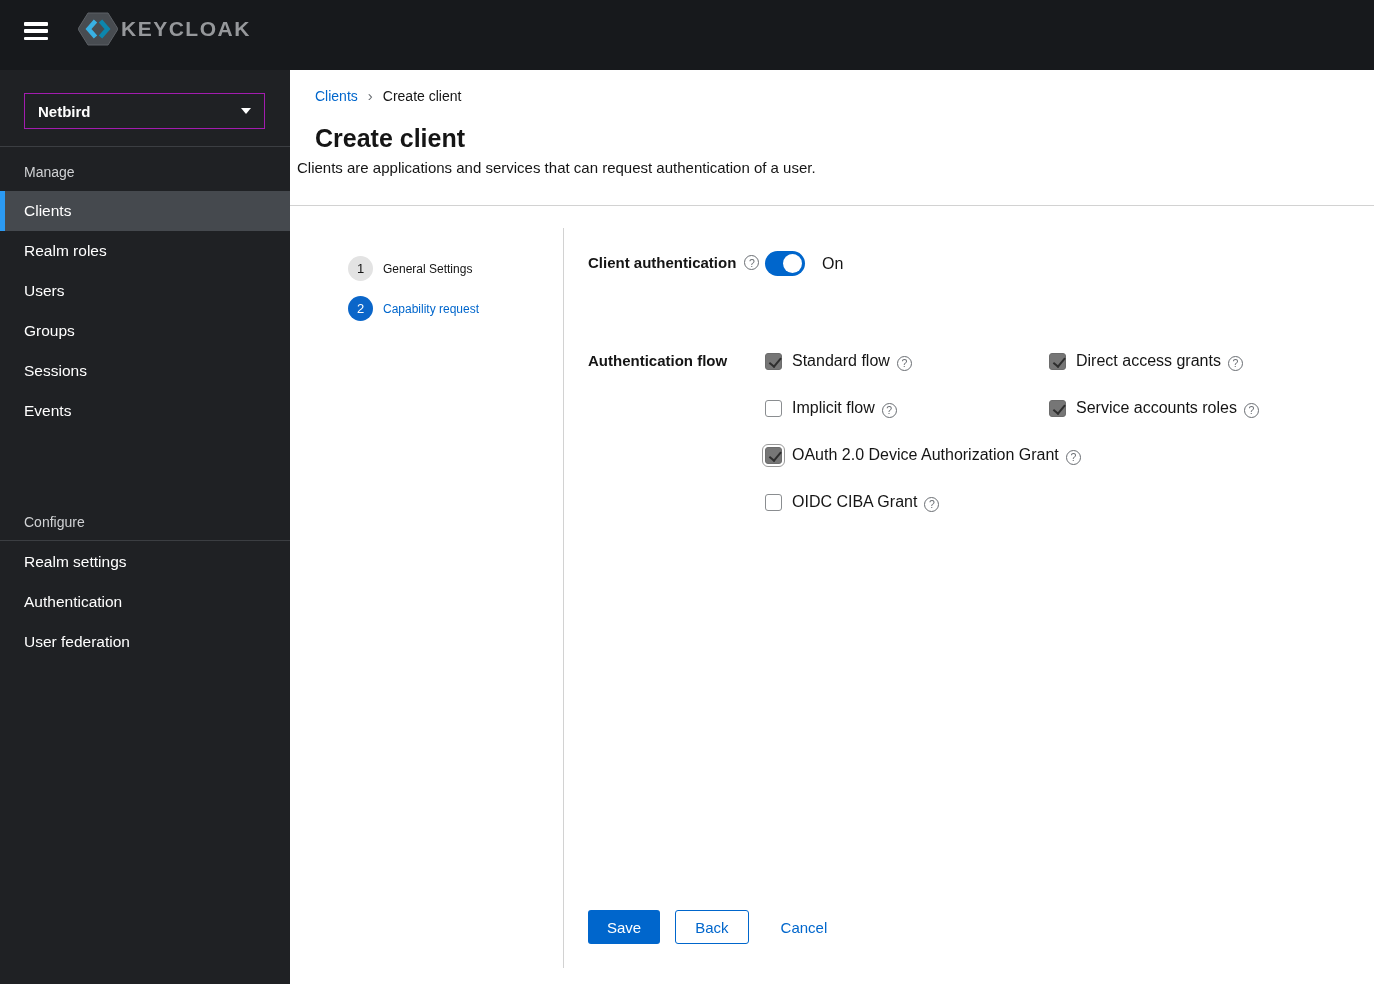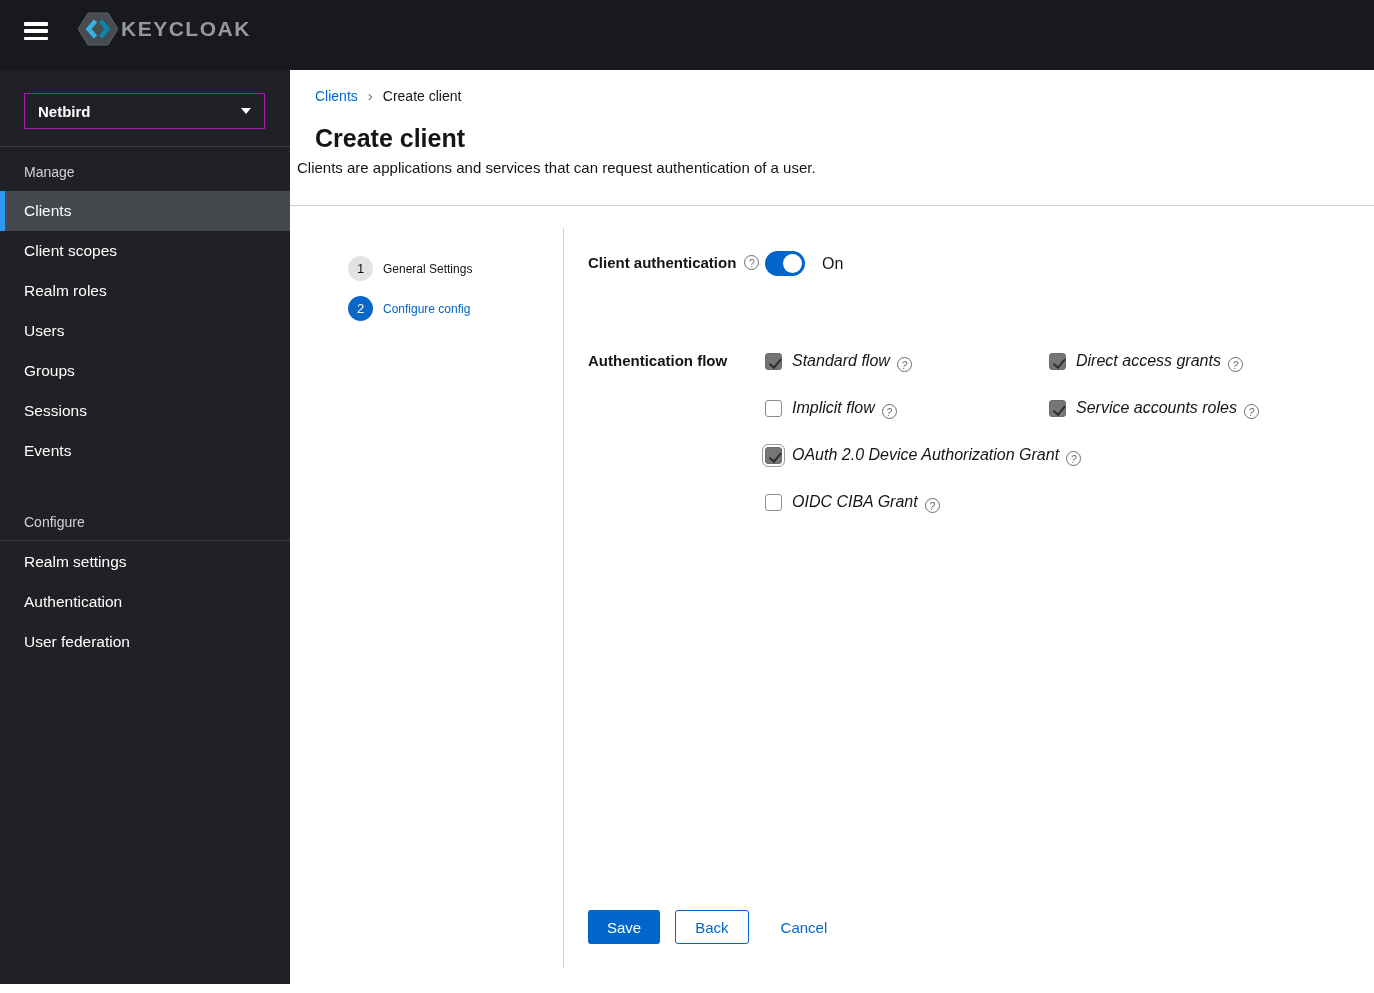--- a/index.html
+++ b/index.html
@@ -110,21 +110,21 @@
   .toggle.on { background: #0066cc; }
   .toggle.on .knob { left: auto; right: 3px; }
   .toggle-state { margin-left: 17px; font-size: 16px; color: #151515; }
   .toggle-state.off-text { color: #6a6e73; }
 
   
   .cb-grid {
     display: grid; grid-template-columns: 284px auto;
     grid-auto-rows: 24px; row-gap: 23px; align-items: center;
   }
-  .cb-item { display: flex; align-items: flex-end; cursor: pointer; font-style: italic; }
+  .cb-item { display: flex; align-items: center; cursor: pointer; }
   .cb-span2 { grid-column: 1 / span 2; }
   .cb-box {
     width: 17px; height: 17px; border: 1px solid #8a8d90; border-radius: 3px;
     background: #ffffff; position: relative; flex: 0 0 auto; cursor: pointer;
   }
   .cb-box.checked { background: #767676; border-color: #6c6c6c; }
   .cb-box.checked::after {
     content: ""; position: absolute; left: 5.5px; top: 1.5px; width: 4.5px; height: 9.5px;
     border: solid #2e2e2e; border-width: 0 2.5px 2.5px 0; transform: rotate(40deg);
   }
@@ -166,23 +166,20 @@
       <span class="caret-down"></span>
     </div>
     <div class="sb-divider sb-div1"></div>
 
     <div class="sb-section-label sb-sec1-label">Manage</div>
     <div class="nav-list sb-list1">
       <div class="nav-item selected">
         <span>Clients</span>
       </div>
       <div class="nav-item">
-        <span>Client scopes</span>
-      </div>
-      <div class="nav-item">
         <span>Realm roles</span>
       </div>
       <div class="nav-item">
         <span>Users</span>
       </div>
       <div class="nav-item">
         <span>Groups</span>
       </div>
       <div class="nav-item">
         <span>Sessions</span>
@@ -218,21 +215,21 @@
     <p class="page-subtitle">Clients are applications and services that can request authentication of a user.</p>
     <div class="section-divider"></div>
 
     <div class="wizard">
       <div class="step">
         <span class="step-num">1</span>
         <span class="step-label">General Settings</span>
       </div>
       <div class="step active">
         <span class="step-num">2</span>
-        <span class="step-label">Configure config</span>
+        <span class="step-label">Capability request</span>
       </div>
     </div>
     <div class="v-divider"></div>
 
     <div class="form-row row-client-auth">
       <div class="form-label-cell">
         <span class="form-label">Client authentication</span>
         <span class="help-icon"></span>
       </div>
       <div class="control-cell">

